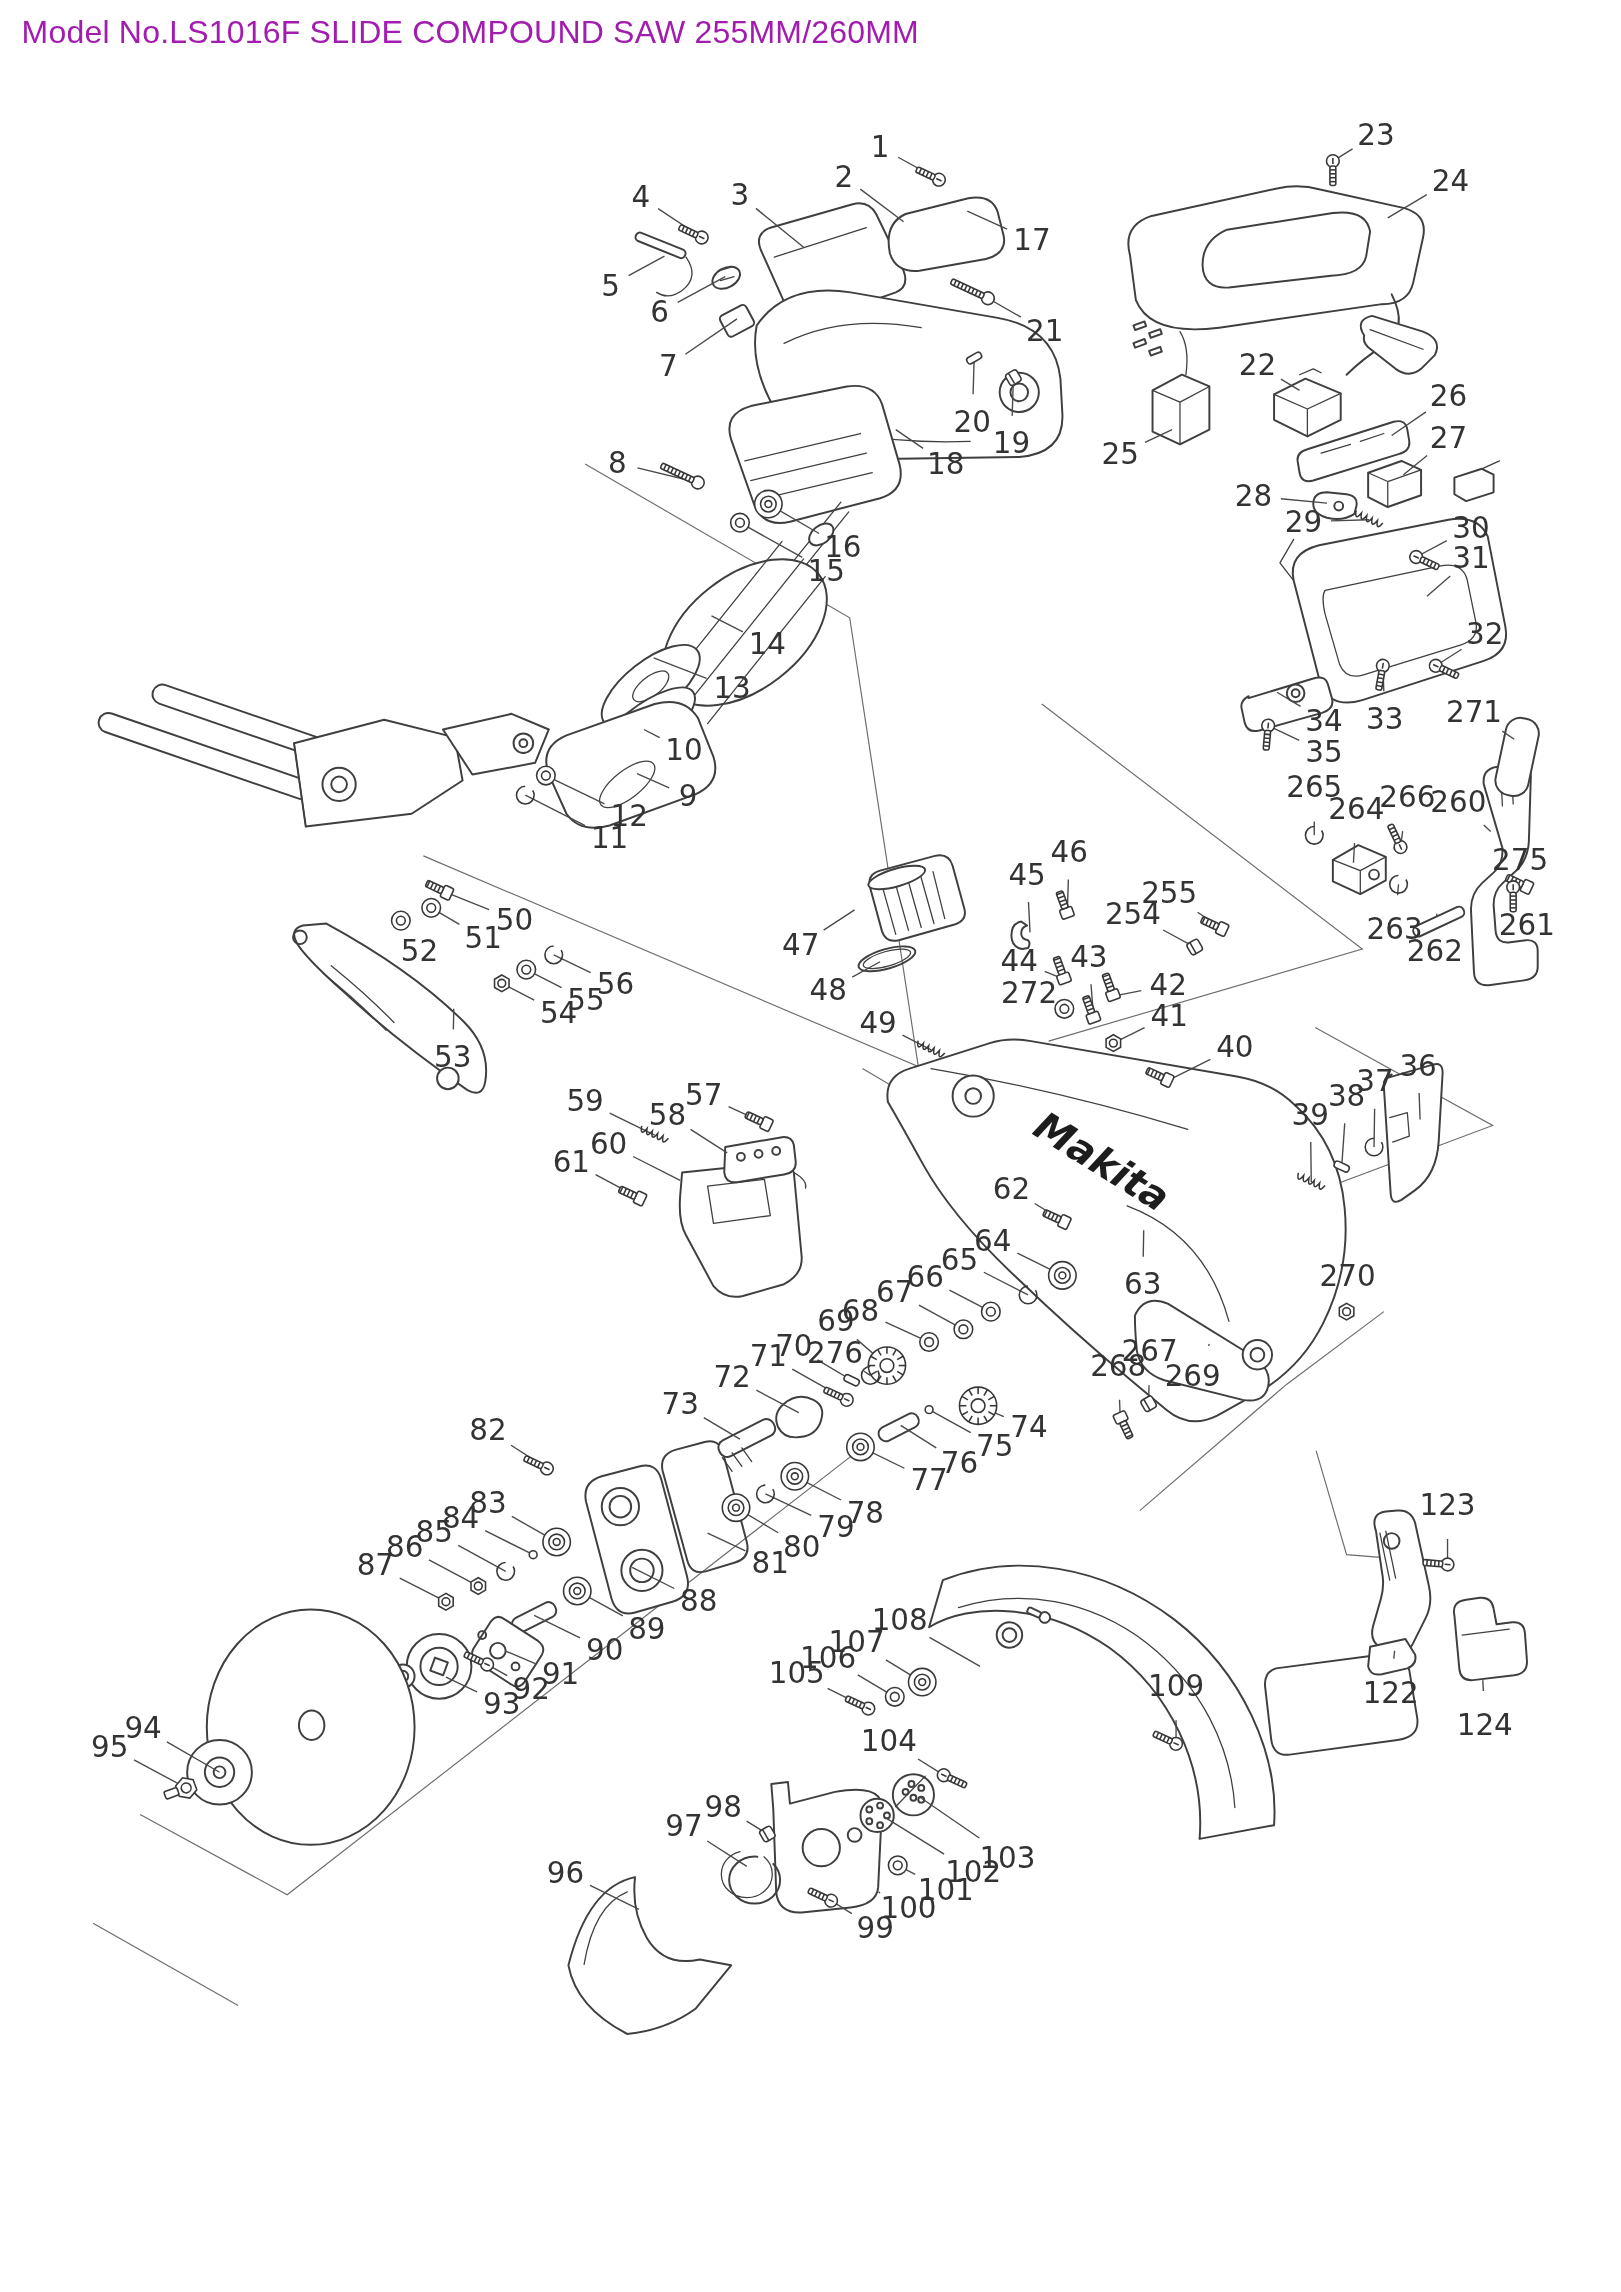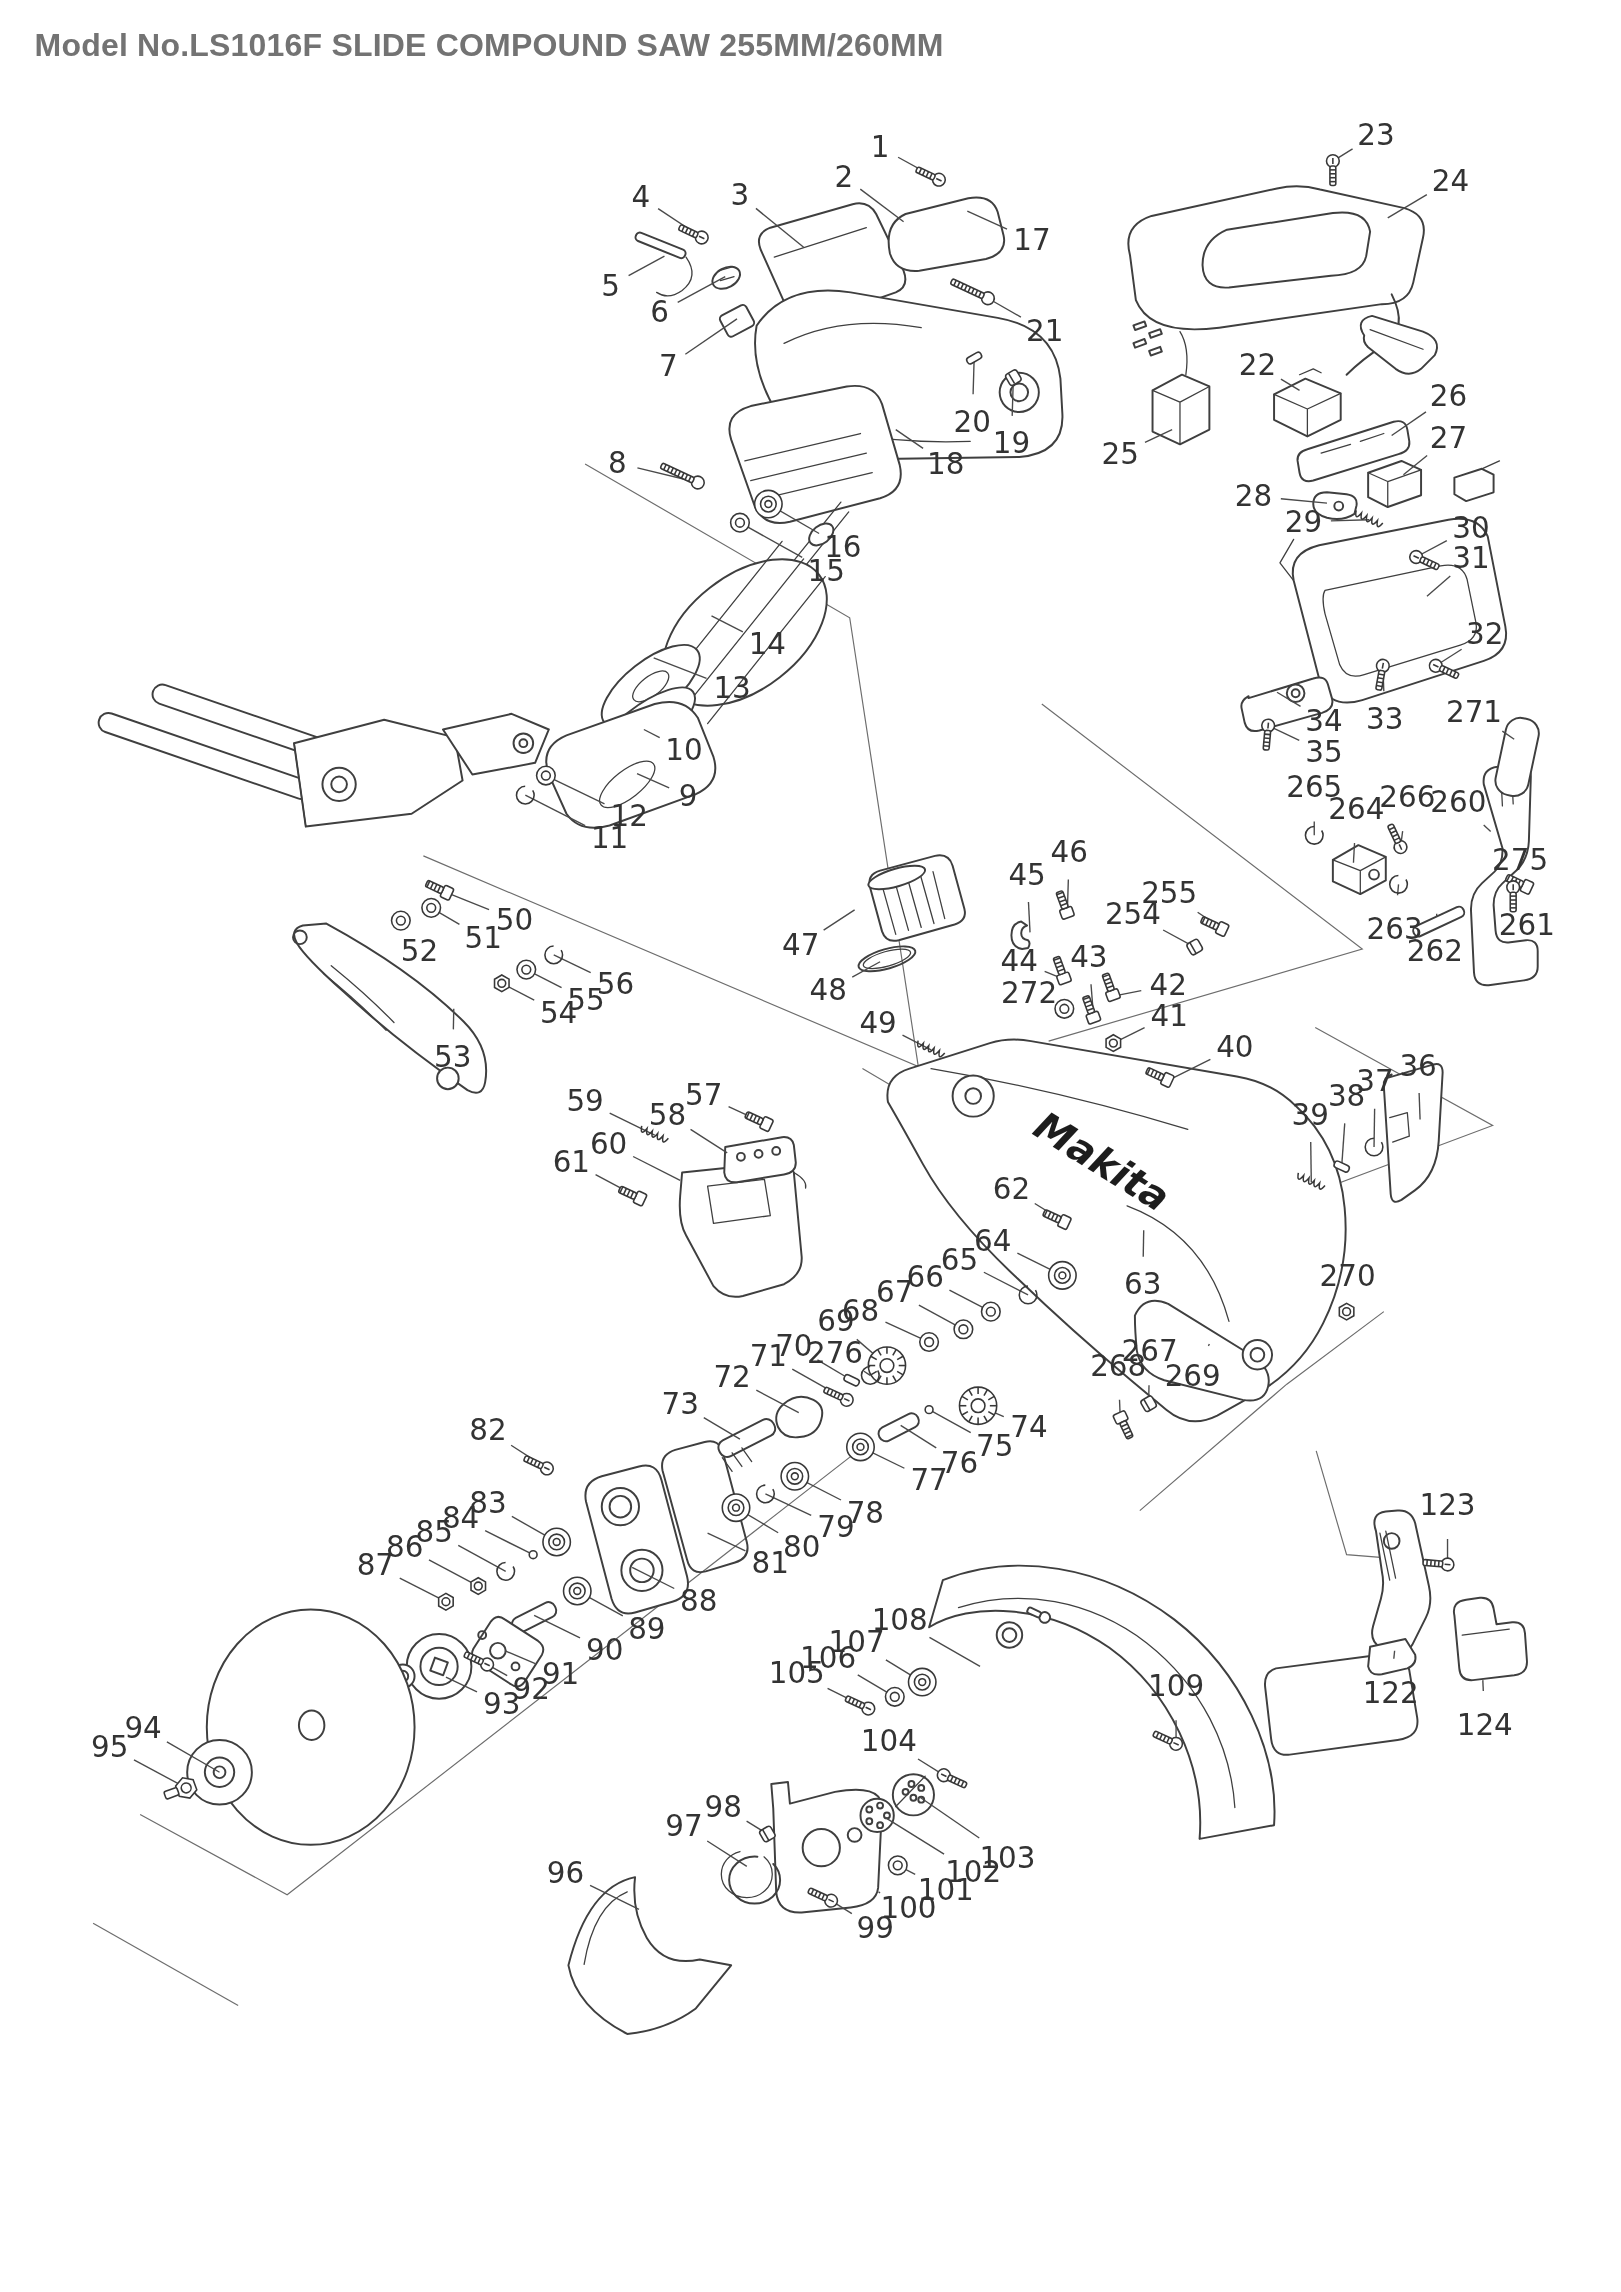--- a/index.html
+++ b/index.html
@@ -1,19 +1,19 @@
 <!DOCTYPE html>
 <html><head>
 <meta charset="utf-8">
 <style>
   html,body{margin:0;padding:0;background:#fff;}
   .page{position:relative;width:1621px;height:2293px;background:#ffffff;overflow:hidden;
         font-family:"Liberation Sans", sans-serif;}
-  .title{position:absolute;left:21.6px;top:13.7px;margin:13px;font-size:32px;font-weight:700;
-         color:#737373;letter-spacing:0.2px;font-family:"Liberation Sans",sans-serif;}
+  .title{position:absolute;left:21.6px;top:13.7px;margin:0;font-size:32px;font-weight:400;
+         color:#a21caf;letter-spacing:0.2px;font-family:"Liberation Sans",sans-serif;}
   #diagram{position:absolute;left:0;top:0;width:1621px;height:2293px;}
   #diagram{font-family:"DejaVu Sans",sans-serif;}
   #labels text{fill:#333;font-size:30px;font-family:"DejaVu Sans",sans-serif;}
   #leaders path{stroke:#4a4a4a;stroke-width:1.4;fill:none;}
   #art path,#art rect,#art circle,#art ellipse,#art line{stroke:#3f3f3f;stroke-width:2;fill:none;
       stroke-linejoin:round;stroke-linecap:round;}
   #art .solid{fill:#ffffff;}
   #art .thin{stroke-width:1.3;}
   #boundaries path{stroke:#6d6d6d;stroke-width:1.2;fill:none;}
   #glyphs g{stroke:#383838;stroke-width:1.6;fill:#ffffff;}

